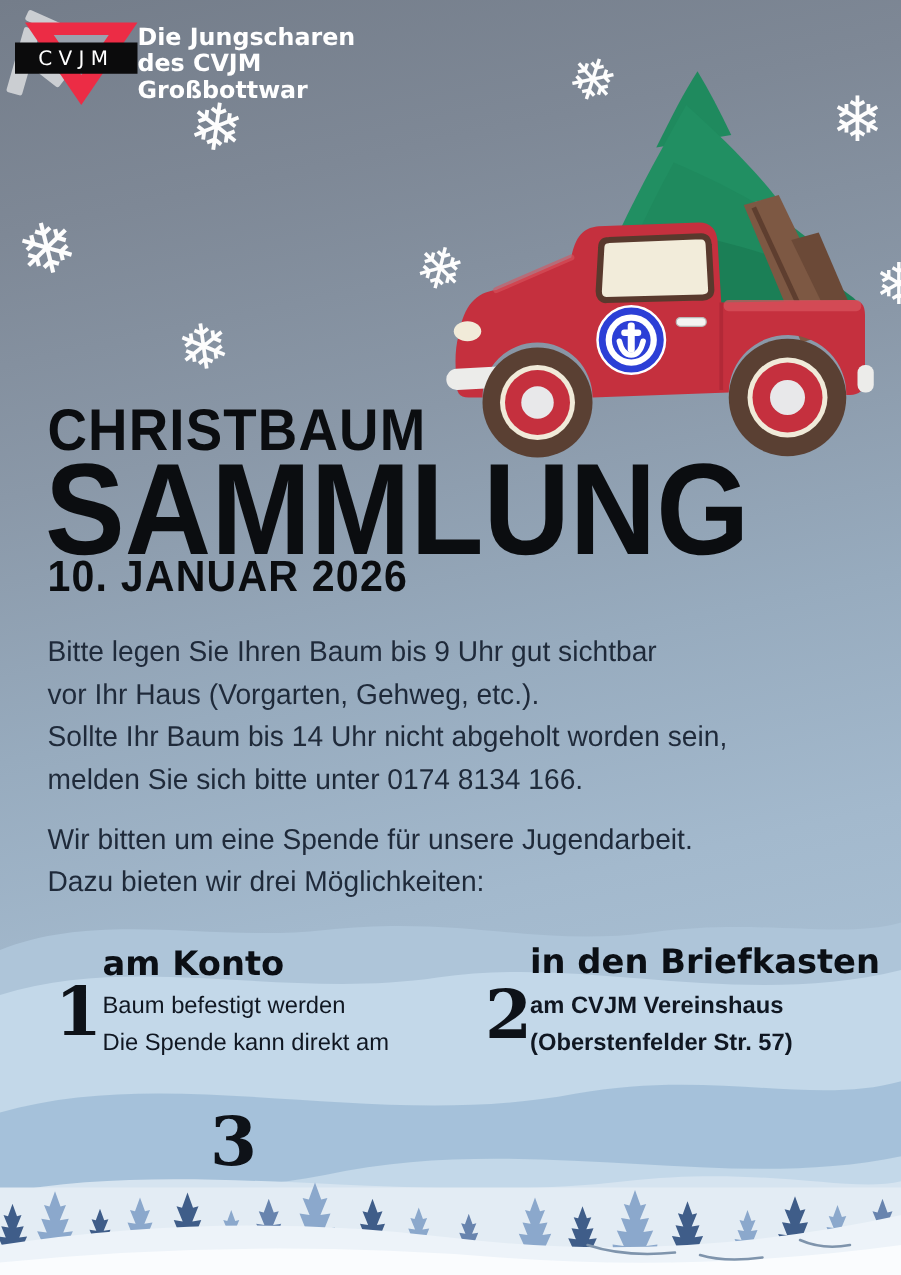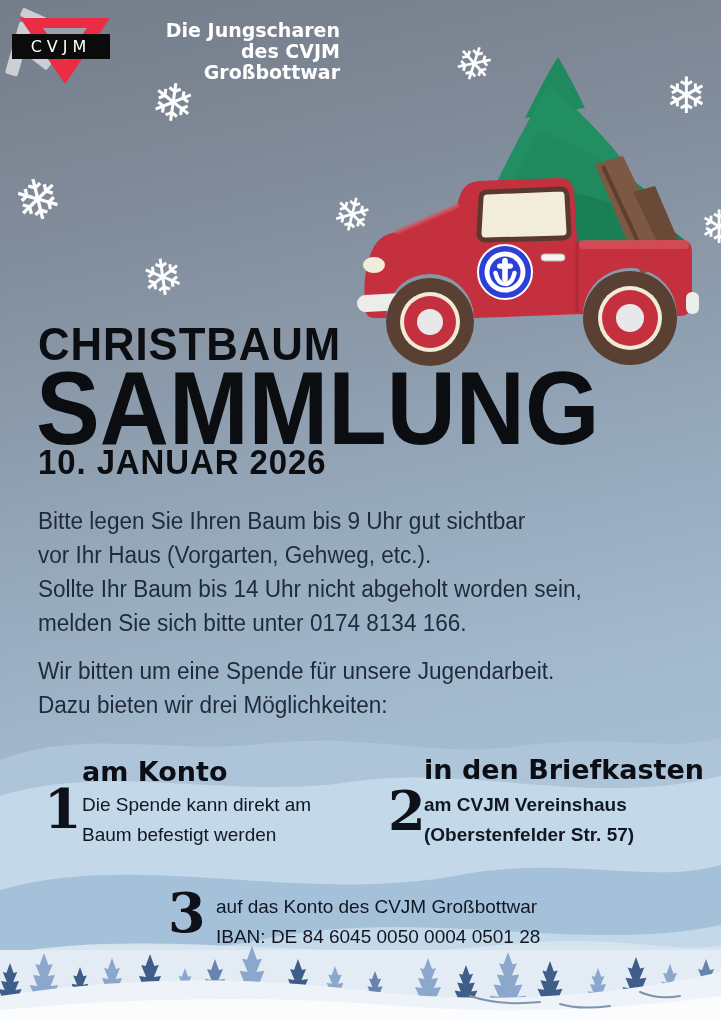--- a/index.html
+++ b/index.html
@@ -14,21 +14,21 @@
   .logo .s1{left:2px;top:16px;width:13px;height:54px;transform:rotate(16deg);}
   .logo .s2{left:0px;top:42px;width:44px;height:10px;transform:rotate(38deg);}
   .logo .s3{left:10px;top:8px;width:34px;height:9px;transform:rotate(24deg);}
   .logo .tri-outer{position:absolute;left:10px;top:12px;width:0;height:0;
     border-left:45px solid transparent;border-right:45px solid transparent;border-top:66px solid #ec2c45;}
   .logo .tri-inner{position:absolute;left:33px;top:22px;width:0;height:0;
     border-left:22px solid transparent;border-right:22px solid transparent;border-top:32px solid #9aa2ae;}
   .logo .bar{position:absolute;left:2px;top:28px;width:98px;height:25px;background:#0b0b0c;
     display:flex;align-items:center;justify-content:center;}
   .logo .bar span{color:#fff;font-weight:normal;font-size:16px;letter-spacing:5px;font-family:"DejaVu Sans",sans-serif;}
-  .org{position:absolute;left:110px;top:20px;width:230px;text-align:right;
+  .org{position:absolute;left:110px;top:20px;width:230px;text-align:left;
     color:#ffffff;font-weight:bold;font-size:19px;line-height:21px;font-family:"DejaVu Sans",sans-serif;}
   
   .sf{position:absolute;color:#fdfdfd;font-family:"DejaVu Sans",sans-serif;transform:translate(-50%,-50%);}
   .sf1{left:173px;top:103px;font-size:52px;transform:translate(-50%,-50%) rotate(8deg);}
   .sf2{left:38px;top:200px;font-size:56px;transform:translate(-50%,-50%) rotate(-14deg);}
   .sf3{left:474px;top:64px;font-size:46px;transform:translate(-50%,-50%) rotate(18deg);}
   .sf4{left:686px;top:96px;font-size:50px;}
   .sf5{left:352px;top:215px;font-size:46px;transform:translate(-50%,-50%) rotate(14deg);}
   .sf6{left:163px;top:278px;font-size:50px;transform:translate(-50%,-50%) rotate(-8deg);}
   .sf7{left:719px;top:227px;font-size:46px;}
@@ -193,30 +193,26 @@
       <path d="M0,310 Q200,290 400,306 Q560,318 721,296 L721,320 L0,320 Z" fill="#fafcfe"></path>
       <path d="M470,296 q30,10 70,6" stroke="#7f94ac" stroke-width="2" fill="none" stroke-linecap="round"></path>
       <path d="M560,304 q20,6 50,2" stroke="#7f94ac" stroke-width="2" fill="none" stroke-linecap="round"></path>
       <path d="M640,292 q18,8 40,4" stroke="#7f94ac" stroke-width="2" fill="none" stroke-linecap="round"></path>
     </g>
   </svg>
 
   <div class="opt-num n1">1</div>
   <div class="opt-title t1">am Konto</div>
   <div class="opt-text x1">
+    <div>Baum befestigt werden</div>
     <div>Die Spende kann direkt am</div>
-    <div>Baum befestigt werden</div>
   </div>
 
   <div class="opt-num n2">2</div>
   <div class="opt-title t2">in den Briefkasten</div>
   <div class="opt-text x2">
     <div>am CVJM Vereinshaus</div>
     <div>(Oberstenfelder Str. 57)</div>
   </div>
 
   <div class="opt-num n3">3</div>
-  <div class="opt-text x3">
-    <div>auf das Konto des CVJM Großbottwar</div>
-    <div>IBAN: DE 84 6045 0050 0004 0501 28</div>
-  </div>
 
 </div>
 
 </body></html>

